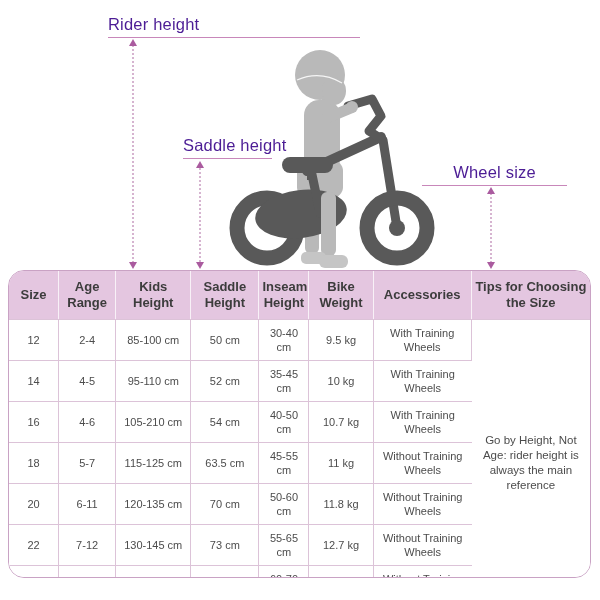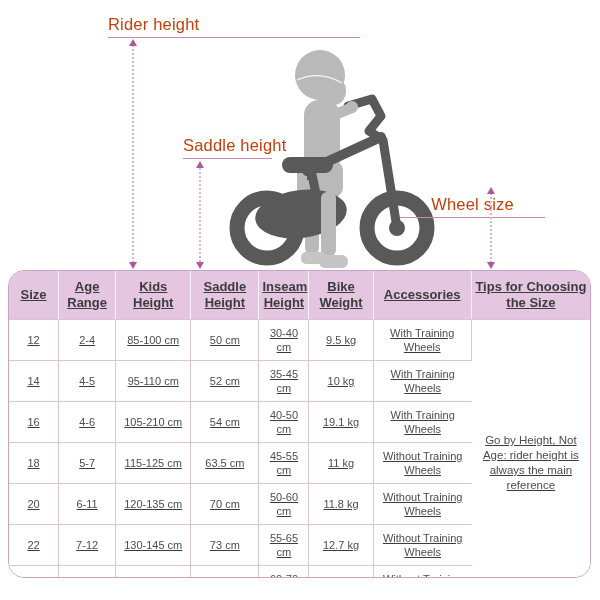--- a/index.html
+++ b/index.html
@@ -3,41 +3,40 @@
 <meta charset="utf-8">
 <style>
   html,body{margin:0;padding:0;background:#fff;}
   .screen{
     position:relative;width:600px;height:600px;background:#ffffff;overflow:hidden;
     font-family:"Liberation Sans","DejaVu Sans",sans-serif;color:#3c3c3c;
   }
   
   .hero{position:absolute;left:0;top:0;width:600px;height:270px;}
   .dim-label{
-    position:absolute;font-size:16.5px;color:#c2410c;letter-spacing:.2px;
+    position:absolute;font-size:16.5px;color:#4c1d95;letter-spacing:.2px;
     border-bottom:1.5px solid #c887ba;padding-bottom:3px;white-space:nowrap;
   }
   .lbl-rider{left:108px;top:15px;width:252px;}
   .lbl-saddle{left:183px;top:136px;width:89px;}
-  .lbl-wheel{left:400px;top:163px;width:145px;text-align:center;margin-top:32px;}
+  .lbl-wheel{left:422px;top:163px;width:145px;text-align:center;}
   .dim-arrow{position:absolute;width:0;border-left:2px dotted #d6b4d0;}
   .arr-rider{left:132px;top:42px;height:224px;}
   .arr-saddle{left:199px;top:164px;height:102px;}
   .arr-wheel{left:490px;top:190px;height:76px;}
   .arrow-head{position:absolute;left:-5px;width:0;height:0;
     border-left:4px solid transparent;border-right:4px solid transparent;}
   .arrow-head.up{top:-3px;border-bottom:7px solid #aa5b9f;}
   .arrow-head.down{bottom:-3px;border-top:7px solid #aa5b9f;}
   .illus{position:absolute;left:185px;top:36px;}
   
   .table-card{
     position:absolute;left:8px;top:270px;width:583px;height:308px;
     border:1.5px solid #c9a2c4;border-radius:16px;overflow:hidden;background:#fff;
     box-sizing:border-box;
-    text-decoration:underline;
   }
   table{width:100%;height:100%;border-collapse:separate;border-spacing:0;table-layout:fixed;}
   th{
     background:#e4c6e0;font-size:13px;font-weight:600;color:#3c3c3c;
     height:44px;padding:2px 3px;border-right:1px solid rgba(255,255,255,.75);
     line-height:1.25;
   }
   th:last-child{border-right:none;}
   td{
     font-size:11px;color:#4c4c4c;text-align:center;vertical-align:middle;
@@ -163,21 +162,21 @@
           <td>35-45 cm</td>
           <td>10 kg</td>
           <td>With Training Wheels</td>
         </tr>
         <tr>
           <td>16</td>
           <td>4-6</td>
           <td>105-210 cm</td>
           <td>54 cm</td>
           <td>40-50 cm</td>
-          <td>19.1 kg</td>
+          <td>10.7 kg</td>
           <td>With Training Wheels</td>
         </tr>
         <tr>
           <td>18</td>
           <td>5-7</td>
           <td>115-125 cm</td>
           <td>63.5 cm</td>
           <td>45-55 cm</td>
           <td>11 kg</td>
           <td>Without Training Wheels</td>

